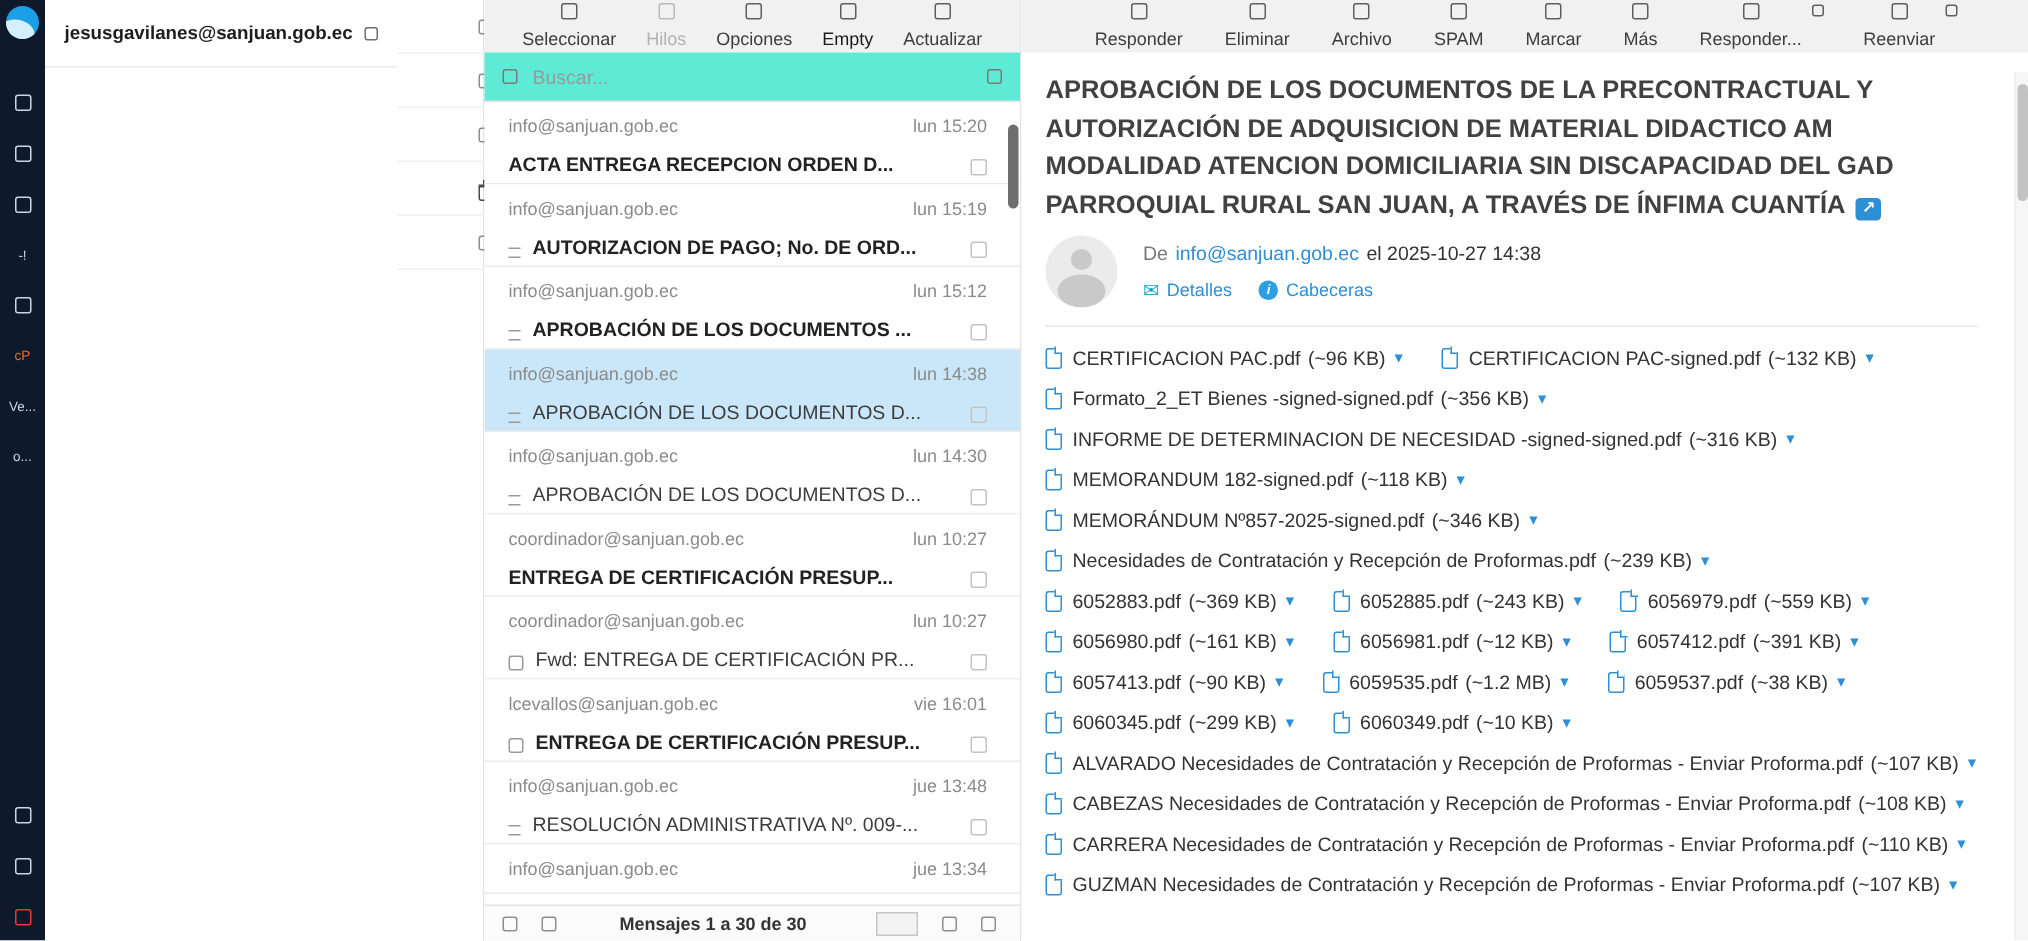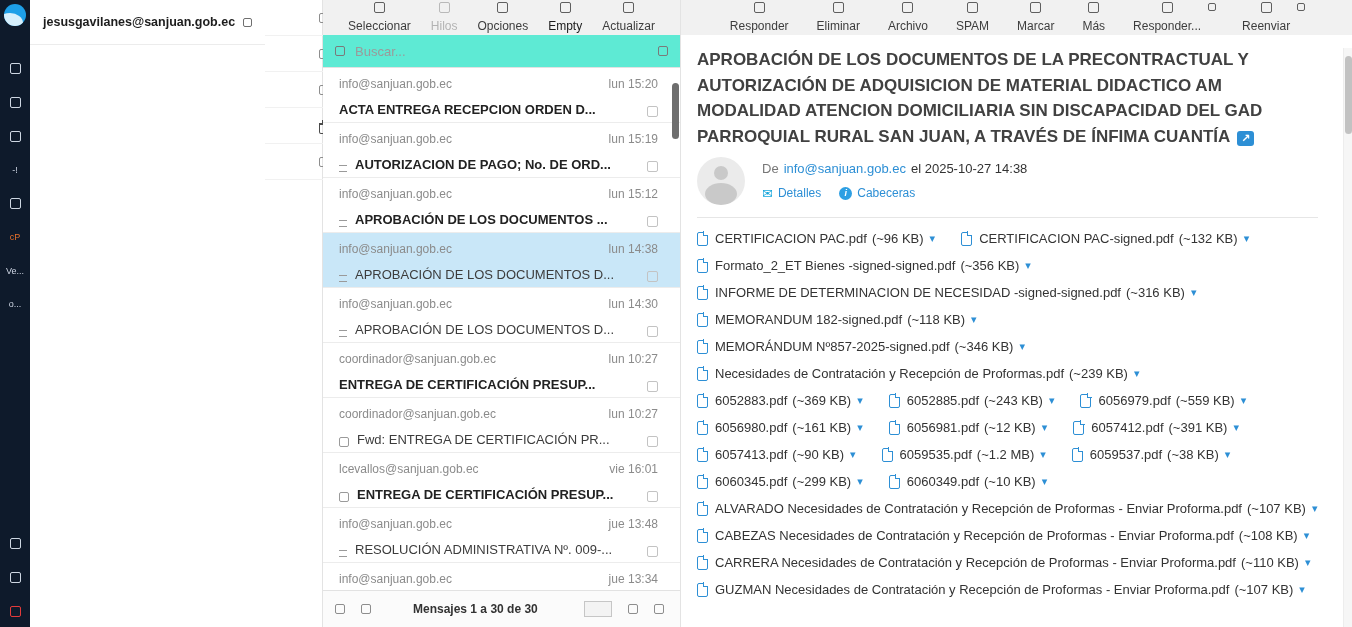--- a/index.html
+++ b/index.html
@@ -54,21 +54,21 @@
   .msg-sender{flex:1;white-space:nowrap;overflow:hidden}
   .msg-time{margin-left:8px;white-space:nowrap}
   .msg-bottom{display:flex;align-items:flex-end;gap:8px;height:22px}
   .msg-subject{flex:1;font-size:13px;color:#3c3c3c;white-space:nowrap;overflow:hidden}
   .msg-subject.unread{font-weight:bold;color:#222}
   .msg-check{width:11px;height:11px;border:1.4px solid #c3c3c3;border-radius:2px;flex-shrink:0;cursor:pointer}
   .marker-lines{width:8px;height:7px;border-top:1.6px solid #9a9a9a;border-bottom:1.6px solid #9a9a9a;flex-shrink:0}
   .marker-box{width:10px;height:10px;border:1.4px solid #9a9a9a;border-radius:2px;flex-shrink:0}
   .list-scrollbar{position:absolute;top:0;right:1px;width:7px;height:100%}
   .list-thumb{position:absolute;top:2px;right:0;width:7px;height:56px;background:#6e6e6e;border-radius:4px;cursor:pointer}
-  .list-footer{height:37px;display:flex;align-items:center;padding:0 12px;border-top:1px solid #e2e2e2;background:#fbfbfb;flex-shrink:0;gap:16px}
+  .list-footer{height:24px;display:flex;align-items:center;padding:0 12px;border-top:1px solid #e2e2e2;background:#fbfbfb;flex-shrink:0;gap:16px}
   .list-footer .box-icon{border-color:#8d8d8d;cursor:pointer}
   .footer-text{font-size:12px;font-weight:bold;color:#333;margin-left:26px;white-space:nowrap}
   .page-input{width:28px;height:16px;border:1px solid #c6c6c6;background:#f3f3f3;margin-left:30px;cursor:text}
 
   
   .reader{flex:1;display:flex;flex-direction:column;position:relative;overflow:hidden;background:#fff}
   .reader .toolbar{gap:24px}
   .reader-content{flex:1;padding:12px 30px 0 16px;overflow:hidden}
   .subject{font-size:17px;font-weight:bold;color:#414141;line-height:1.5;max-width:648px;margin-bottom:8px}
   .ext-icon{display:inline-block;width:17px;height:15px;background:var(--accent,#2d8fd5);color:#fff;border-radius:3px;font-size:11px;line-height:15px;text-align:center;margin-left:7px;cursor:pointer}

